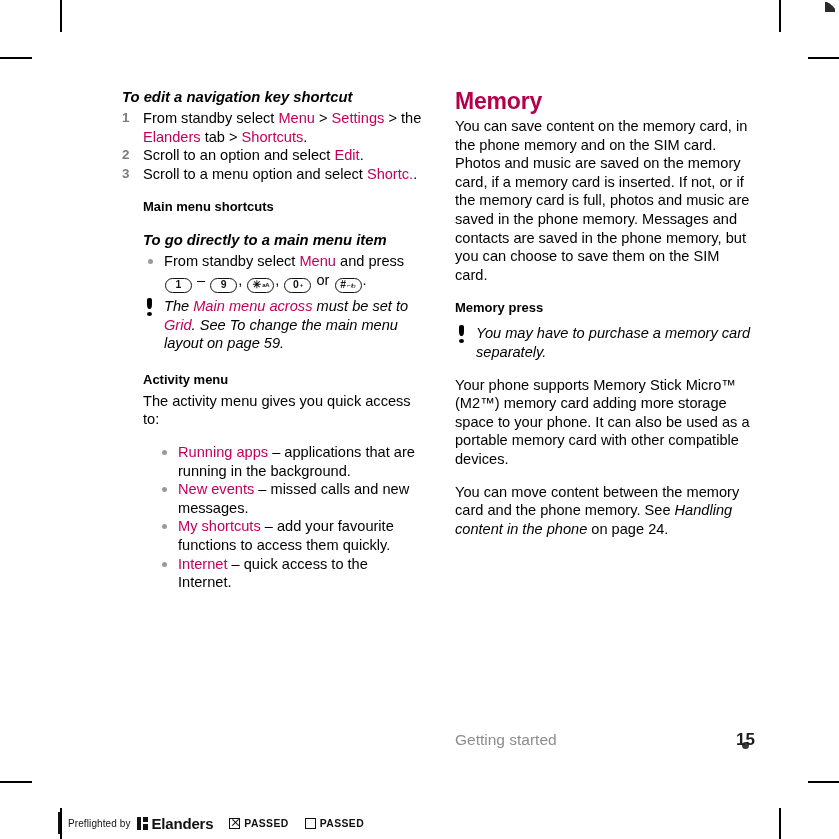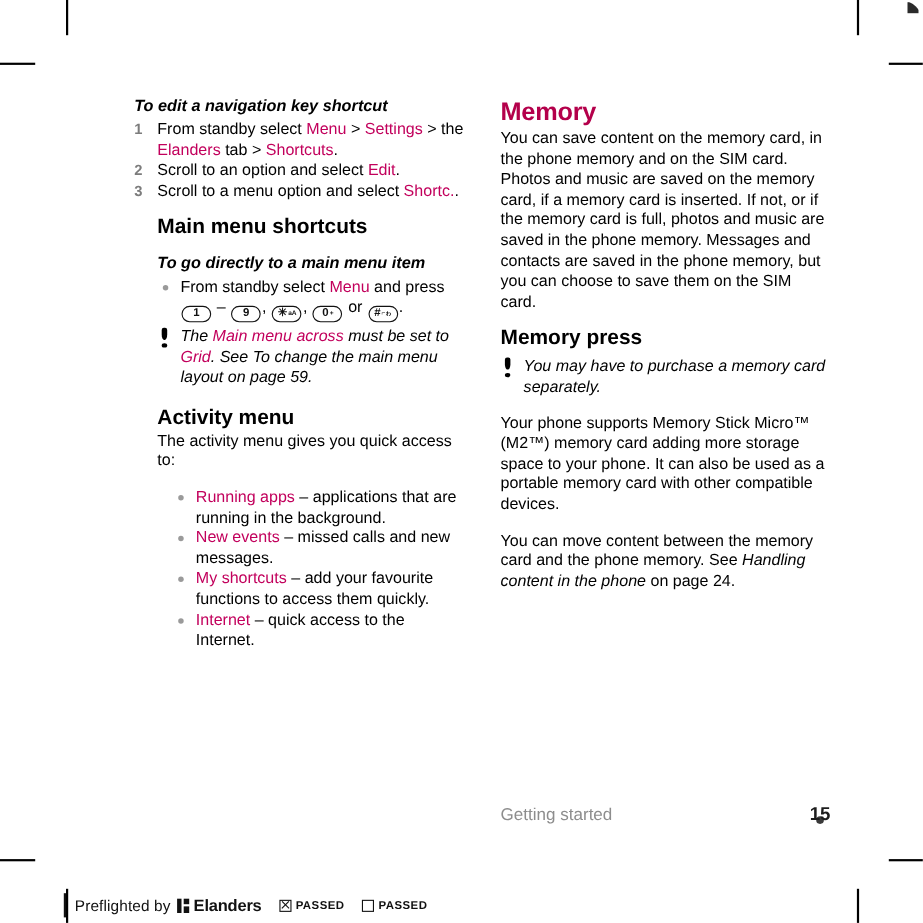--- a/index.html
+++ b/index.html
@@ -43,21 +43,21 @@
   
   h3.proc {
     font-size: 14.8px;
     font-weight: bold;
     font-style: italic;
     margin: 0 0 2px 0;
     line-height: 19px;
     color: #000;
   }
   h3.sub {
-    font-size: 19px;
+    font-size: 13px;
     font-weight: bold;
     margin: 0 0 2px 0;
     line-height: 20px;
     color: #000;
   }
   h2.chapter {
     font-size: 23px;
     font-weight: bold;
     color: #b4004b;
     margin: 0 0 2px 0;
@@ -196,21 +196,21 @@
     left: 58px; top: 812px;
     display: flex;
     align-items: center;
     height: 22px;
     font-size: 12.5px;
     color: #111;
   }
   .preflight .vrule {
     width: 2px; height: 22px; background: #111; margin-right: 8px;
   }
-  .preflight .pf-text { font-size: 14px; letter-spacing: 0.1px; }
+  .preflight .pf-text { font-size: 10px; letter-spacing: 0.1px; }
   .preflight .brandmark {
     display: inline-block;
     position: relative;
     width: 11px; height: 13px;
     margin: 0 4px 0 6px;
     vertical-align: -2px;
   }
   .preflight .brandmark b {
     position: absolute; background: #111; display: block;
   }

